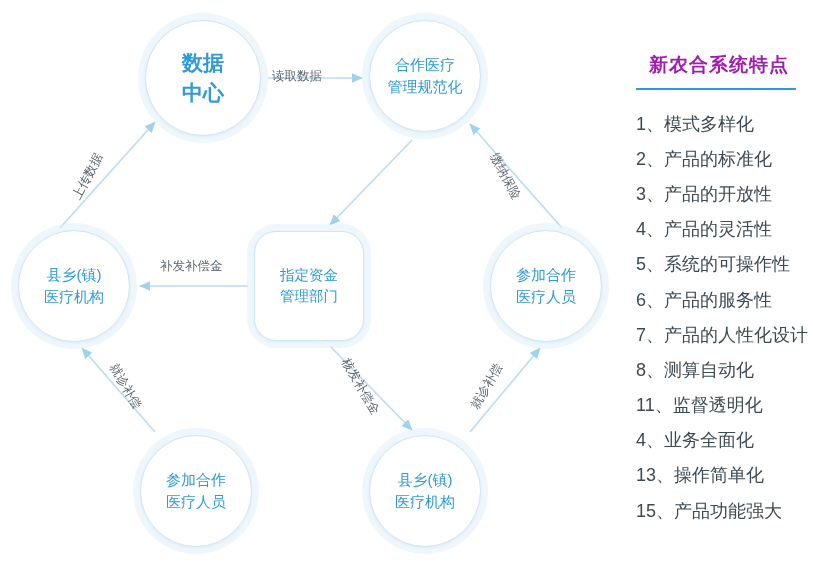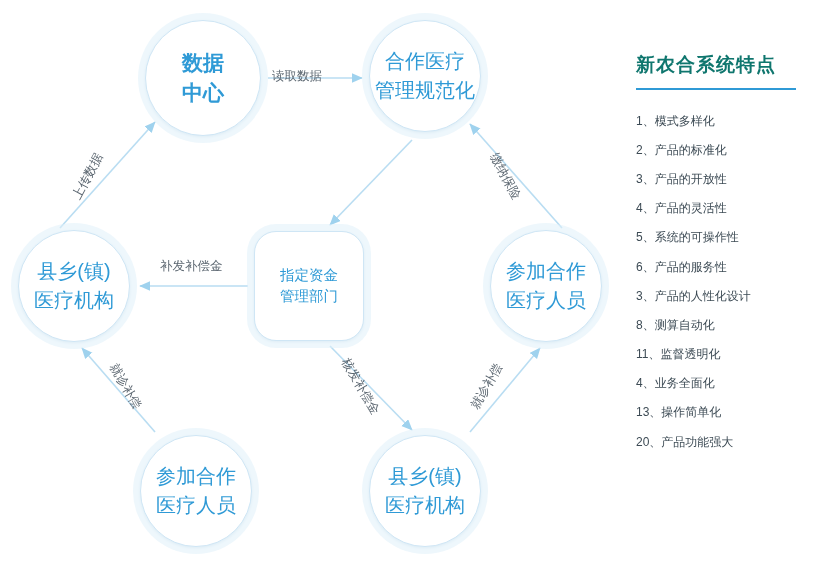--- a/index.html
+++ b/index.html
@@ -37,21 +37,21 @@
     flex-direction: column;
     align-items: center;
     justify-content: center;
     color: #2f9ad6;
     text-align: center;
     line-height: 1.45;
     z-index: 3;
   }
   .node .line { display: block; white-space: nowrap; }
   .node-big { width: 116px; height: 116px; font-size: 21px; font-weight: bold; color: #2f9ad6; }
-  .node-mid { width: 112px; height: 112px; font-size: 20px; }
+  .node-mid { width: 112px; height: 112px; font-size: 15px; }
   .node-sq  { width: 110px; height: 110px; border-radius: 22px; font-size: 14.5px;
               box-shadow: 0 0 0 7px rgba(224,240,250,0.55), 0 1px 3px rgba(150,190,215,0.35); }
 
   
   #node-data-center   { left: 145px; top: 20px; }
   #node-coop-office   { left: 369px; top: 20px; }
   #node-county-org-l  { left: 18px;  top: 230px; }
   #node-fund-dept     { left: 254px; top: 231px; }
   #node-coop-staff-r  { left: 490px; top: 230px; }
   #node-coop-staff-b  { left: 140px; top: 435px; }
@@ -73,32 +73,33 @@
   
   #panel {
     position: absolute;
     left: 636px; top: 0;
     width: 177px; height: 575px;
     padding-top: 52px;
   }
   #panel-title {
     font-size: 19px;
     font-weight: bold;
-    color: #0f766e;
+    color: #a21caf;
     letter-spacing: 1px;
     padding-bottom: 10px;
+    margin-left: 13px;
   }
   #panel-rule {
     width: 160px;
     height: 2px;
     background: #2f9ad6;
     margin-bottom: 16px;
   }
   .feature-item {
-    font-size: 12px;
+    font-size: 18px;
     color: #3c4a54;
     line-height: 1;
     padding: 8.6px 0;
     white-space: nowrap;
   }
 </style>
 </head>
 <body>
 
 <div id="root">
@@ -185,22 +186,22 @@
   <div id="panel">
     <div id="panel-title">新农合系统特点</div>
     <div id="panel-rule"></div>
     <div id="feature-list">
       <div class="feature-item">1、模式多样化</div>
       <div class="feature-item">2、产品的标准化</div>
       <div class="feature-item">3、产品的开放性</div>
       <div class="feature-item">4、产品的灵活性</div>
       <div class="feature-item">5、系统的可操作性</div>
       <div class="feature-item">6、产品的服务性</div>
-      <div class="feature-item">3、产品的人性化设计</div>
+      <div class="feature-item">7、产品的人性化设计</div>
       <div class="feature-item">8、测算自动化</div>
       <div class="feature-item">11、监督透明化</div>
       <div class="feature-item">4、业务全面化</div>
       <div class="feature-item">13、操作简单化</div>
-      <div class="feature-item">20、产品功能强大</div>
+      <div class="feature-item">15、产品功能强大</div>
     </div>
   </div>
 
 </div>
 
 </body></html>

